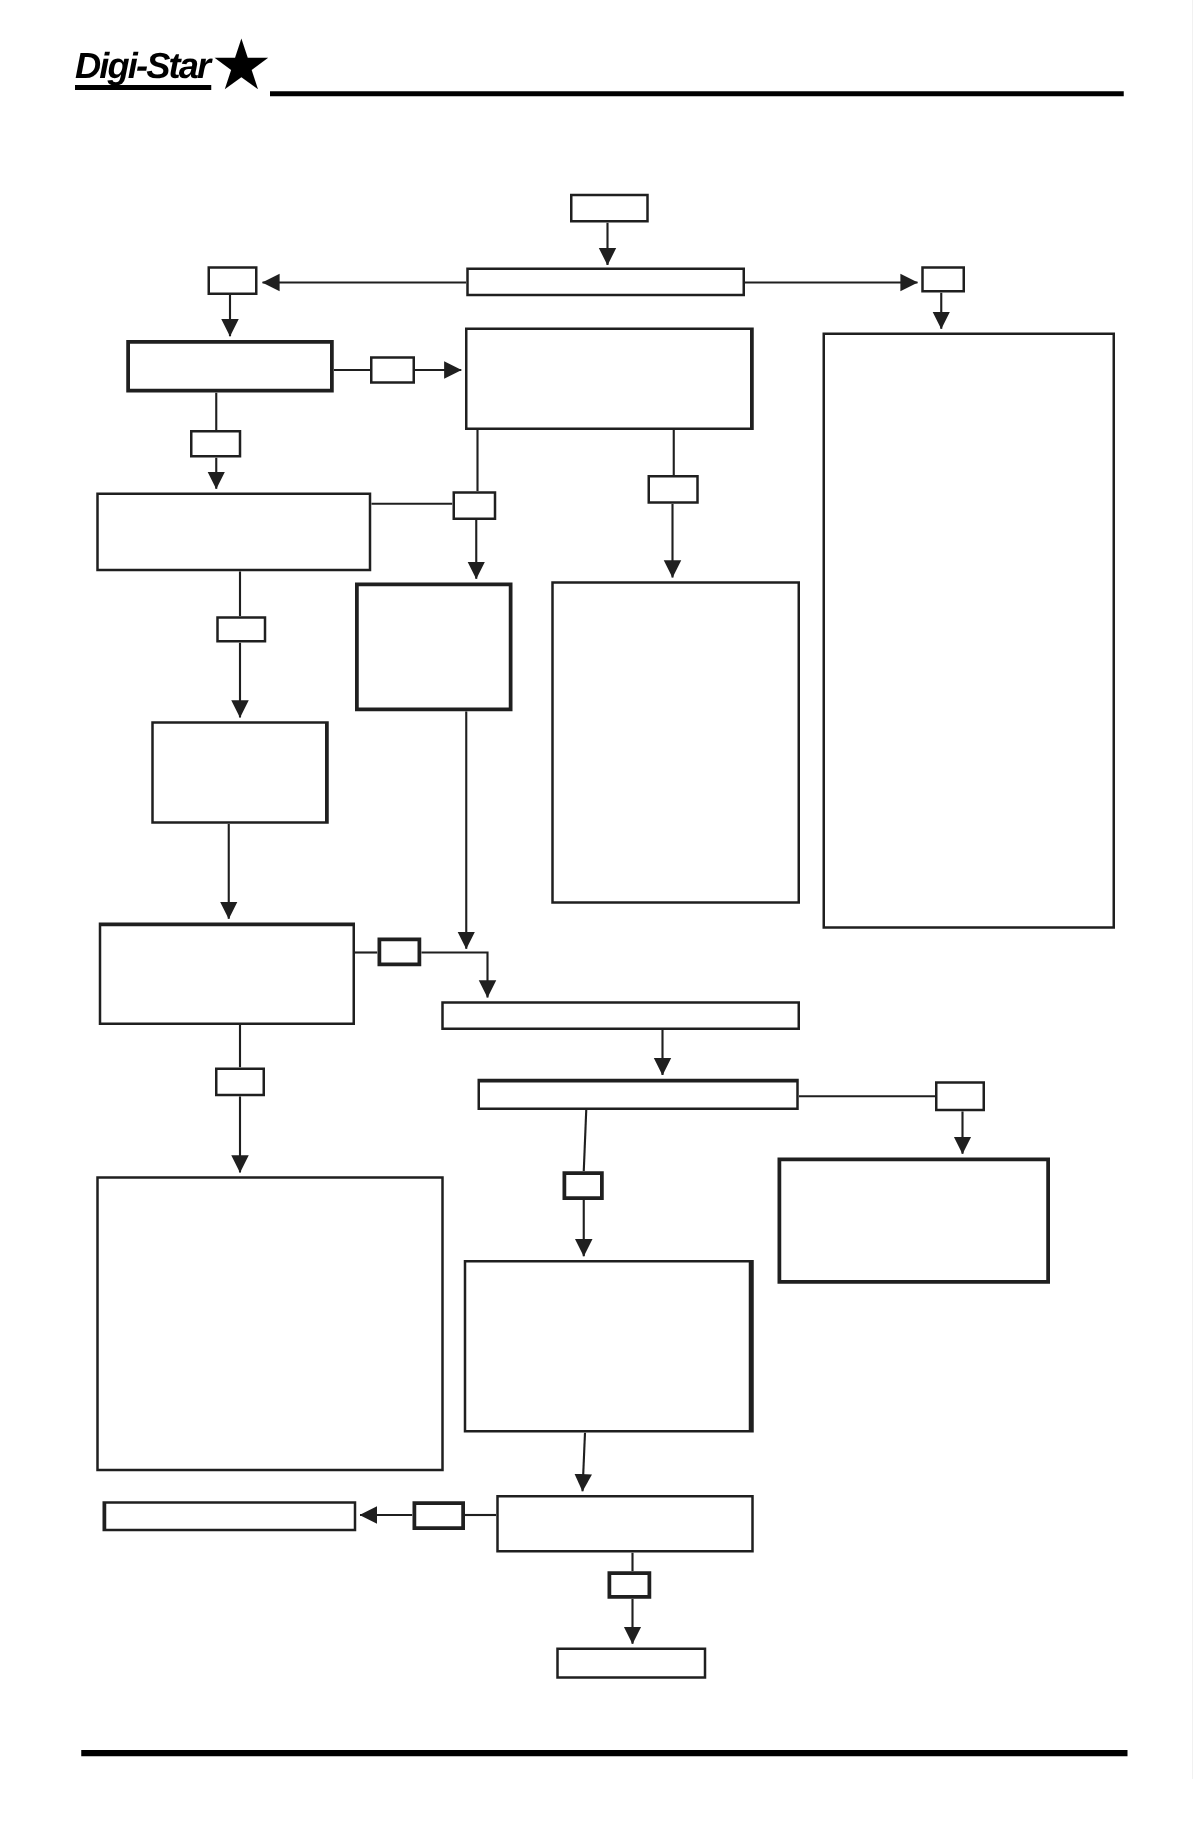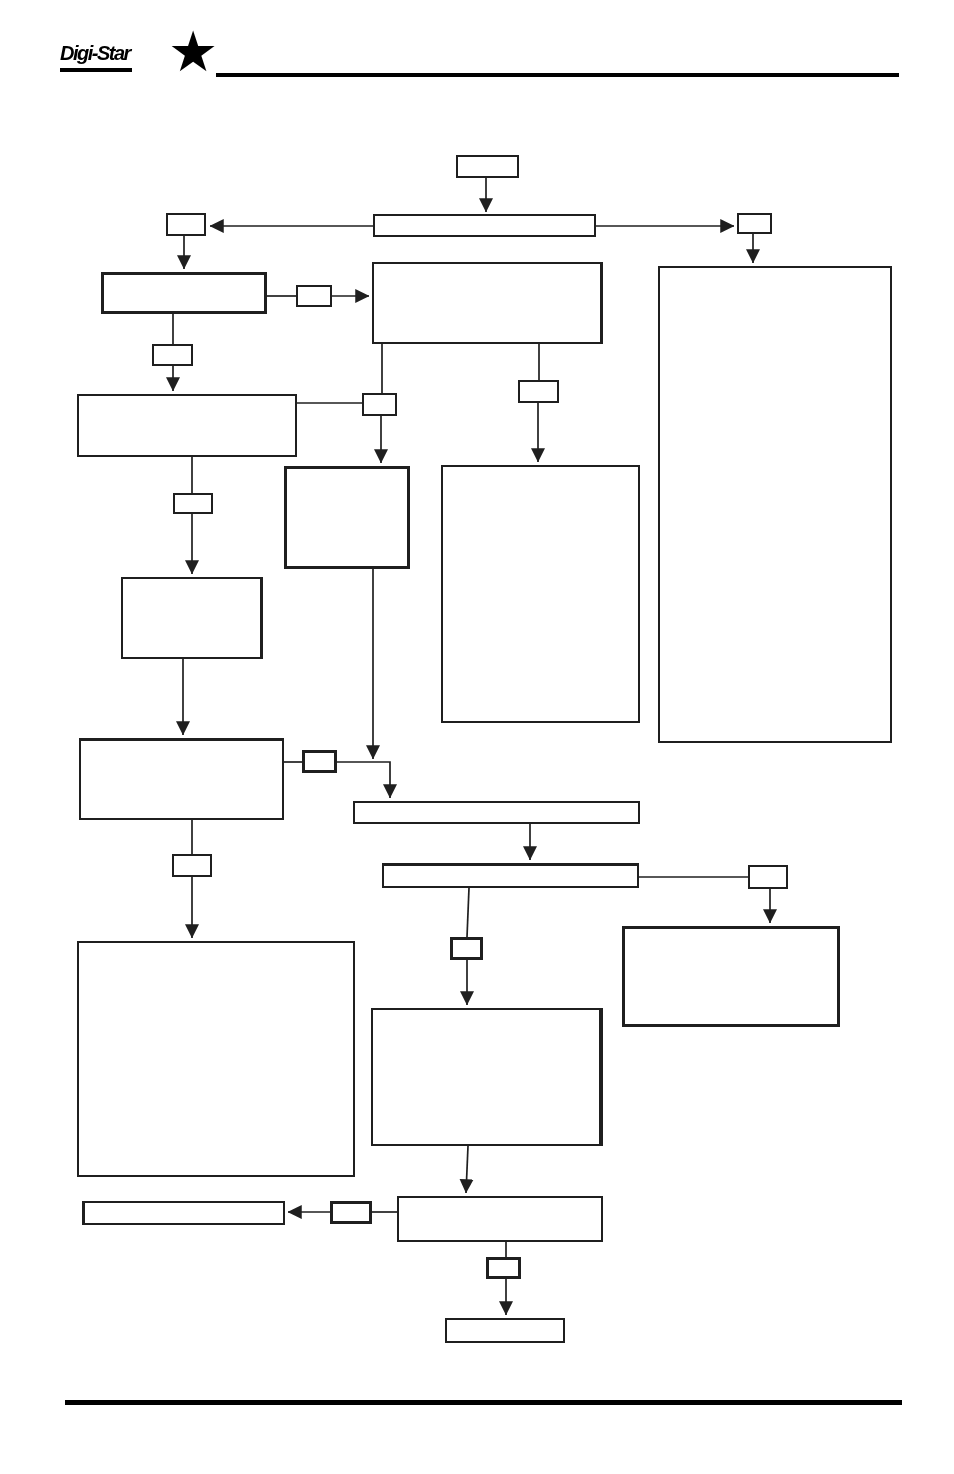--- a/index.html
+++ b/index.html
@@ -11,21 +11,21 @@
     overflow:hidden;
   }
   
   #logo{
     position:absolute;left:60px;top:40px;height:44px;
   }
   #logo .logo-text{
     display:inline-block;
     font-family:"Liberation Sans", sans-serif;
     font-style:italic;font-weight:bold;
-    font-size:20px;letter-spacing:-1.5px;color:#000;
+    font-size:29px;letter-spacing:-1.5px;color:#000;
     border-bottom:4px solid #000;
     padding:0 2px 2px 0;
     line-height:26px;
   }
   #logo .logo-star{
     position:absolute;left:108px;top:-16px;
     font-size:56px;line-height:56px;color:#000;
     font-style:normal;
   }
   .hrule{position:absolute;background:#000;}

